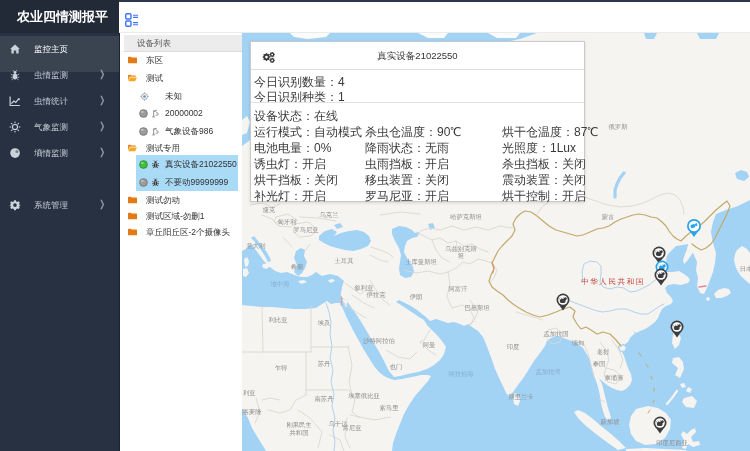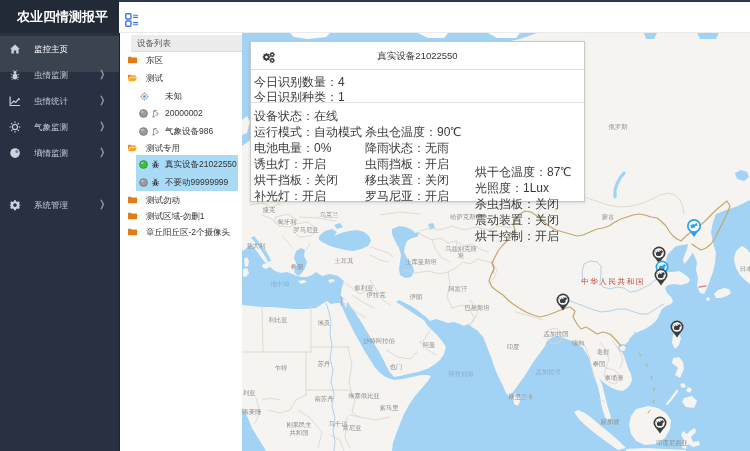--- a/index.html
+++ b/index.html
@@ -7,30 +7,30 @@
 #topbar { position:absolute; left:0; top:0; width:750px; height:33px; background:#fff; border-top:2px solid #2b3850; border-bottom:1px solid #ebebeb; }
 #logo { position:absolute; left:0; top:0; width:119px; height:33px; background:#222a38; color:#fff; font-size:13px; font-weight:bold; line-height:33px; padding-left:17px; }
 #topicon { position:absolute; left:125px; top:11px; }
 #sidebar { position:absolute; left:0; top:33px; width:119px; height:418px; background:#273142; }
 .mitem { position:absolute; left:0; width:119px; height:36px; color:#c3c9d2; font-size:8.5px; }
 .mitem .txt { position:absolute; left:34px; top:8px; }
 .mitem .arrow { position:absolute; right:14px; top:8px; font-size:7px; color:#8f97a3; transform:scaleY(1.35); }
 .mitem.active { background:#3a4350; color:#fff; }
 .micon { position:absolute; left:9px; top:7px; width:12px; height:12px; }
 #panel { position:absolute; left:119px; top:33px; width:123px; height:418px; background:#fff; border-left:1px solid #1d2430; overflow:hidden; }
-#panelhdr { position:absolute; left:11px; top:2px; width:123px; height:17px; background:#ececec; border-bottom:1px solid #dcdcdc; font-size:8.5px; color:#555; line-height:17px; padding-left:6px; }
+#panelhdr { position:absolute; left:4px; top:2px; width:123px; height:17px; background:#ececec; border-bottom:1px solid #dcdcdc; font-size:8.5px; color:#555; line-height:17px; padding-left:13px; }
 .titem { position:absolute; font-size:8.5px; color:#333; white-space:nowrap; }
 .hl { position:absolute; left:16px; width:102px; height:18px; background:#a9daf6; }
 #mapbox { position:absolute; left:242px; top:33px; width:575px; height:418px; overflow:hidden; }
 #popup { position:absolute; left:250px; top:41px; width:335px; height:161px; background:#fff; border:1px solid #c9c9c9; box-shadow:0 1px 3px rgba(0,0,0,0.12); }
 #popup .hdr { position:relative; height:28px; border-bottom:1px solid #dcdcdc; }
 #popup .hdr .ttl { position:absolute; left:0; width:100%; text-align:center; top:8px; font-size:9.5px; color:#333; }
 .prow { position:absolute; left:3px; font-size:12px; color:#3a3a3a; white-space:nowrap; }
 .pc2 { left:114px; }
-.pc3 { left:224px;margin-top:40px; }
+.pc3 { left:251px; }
 .pdiv { position:absolute; left:0; width:100%; border-top:1px solid #e2e2e2; }
 </style>
 </head>
 <body>
 <div id="mapbox"><svg width="508" height="418" viewBox="242 33 508 418">
 <rect x="242" y="33" width="508" height="418" fill="#a2d2f4"></rect>
 <path d="M242.0,146.0 L300.0,104.0 L380.0,72.0 L460.0,52.0 L520.0,39.0 L537.0,33.0 L644.0,33.0 L646.0,39.0 L654.0,39.0 L657.0,33.0 L697.0,33.0 L700.0,39.0 L716.0,39.0 L719.0,33.0 L750.0,33.0 L750.0,200.0 L738.0,206.0 L726.0,210.0 L716.0,214.0 L713.0,222.0 L711.0,232.0 L713.0,243.0 L716.0,253.0 L715.0,263.0 L713.0,272.0 L710.0,280.0 L707.0,288.0 L704.0,294.0 L700.0,293.0 L697.0,286.0 L698.0,278.0 L696.0,270.0 L697.0,262.0 L694.0,255.0 L691.0,250.0 L695.0,248.0 L693.0,252.0 L690.0,257.0 L687.0,261.0 L684.0,264.0 L683.0,260.0 L685.0,254.0 L687.0,249.0 L688.0,244.0 L683.0,245.0 L676.0,246.0 L672.0,250.0 L668.0,254.0 L666.0,259.0 L667.0,264.0 L665.0,268.0 L667.0,272.0 L673.0,272.0 L679.0,271.0 L684.0,274.0 L688.0,277.0 L690.0,280.0 L688.0,283.0 L681.0,285.0 L674.0,284.0 L668.0,285.0 L665.0,288.0 L667.0,293.0 L671.0,297.0 L673.0,301.0 L671.0,304.0 L666.0,306.0 L662.0,309.0 L660.0,313.0 L658.0,318.0 L655.0,322.0 L650.0,326.0 L645.0,329.0 L640.0,331.0 L634.0,334.0 L630.0,338.0 L628.0,342.0 L624.0,345.0 L620.0,347.0 L622.0,352.0 L624.0,356.0 L626.0,362.0 L628.0,368.0 L631.0,374.0 L632.0,380.0 L630.0,385.0 L626.0,389.0 L622.0,391.0 L617.0,390.0 L612.0,388.0 L607.0,385.0 L602.0,381.0 L599.0,378.0 L602.0,384.0 L604.0,392.0 L606.0,400.0 L608.0,408.0 L610.0,414.0 L611.0,418.0 L608.0,420.0 L605.0,417.0 L603.0,411.0 L601.0,403.0 L600.0,396.0 L598.0,387.0 L595.0,378.0 L592.0,368.0 L589.0,358.0 L583.0,348.0 L578.0,344.0 L572.0,341.0 L566.0,339.0 L561.0,337.0 L556.0,336.0 L551.0,338.0 L547.0,341.0 L545.0,346.0 L540.0,353.0 L534.0,361.0 L529.0,369.0 L524.0,377.0 L518.0,385.0 L513.0,392.0 L509.0,396.0 L506.0,393.0 L503.0,386.0 L499.0,378.0 L495.0,369.0 L492.0,360.0 L489.0,352.0 L486.0,344.0 L483.0,337.0 L478.0,331.0 L472.0,327.0 L468.0,324.0 L464.0,326.0 L460.0,324.0 L454.0,322.0 L448.0,323.0 L442.0,321.0 L436.0,319.0 L430.0,321.0 L426.0,317.0 L422.0,314.0 L417.0,310.0 L411.0,306.0 L405.0,303.0 L399.0,300.0 L396.0,302.0 L401.0,305.0 L407.0,309.0 L413.0,313.0 L419.0,317.0 L424.0,320.0 L427.0,325.0 L432.0,330.0 L437.0,335.0 L442.0,341.0 L446.0,347.0 L444.0,354.0 L440.0,360.0 L434.0,365.0 L427.0,369.0 L418.0,372.0 L408.0,374.0 L400.0,376.0 L394.0,377.0 L389.0,371.0 L384.0,361.0 L378.0,350.0 L372.0,340.0 L366.0,330.0 L360.0,320.0 L354.0,311.0 L349.0,304.0 L346.0,300.0 L330.0,290.0 L310.0,292.0 L290.0,292.0 L270.0,292.0 L242.0,292.0 Z" fill="#f5f4f1"></path>
 <path d="M242.0,303.0 L252.0,304.0 L262.0,305.0 L272.0,305.0 L283.0,306.0 L294.0,307.0 L305.0,307.0 L316.0,306.0 L322.0,302.0 L327.0,299.0 L331.0,302.0 L336.0,301.0 L339.0,299.0 L340.0,303.0 L343.0,309.0 L346.0,316.0 L350.0,324.0 L354.0,332.0 L359.0,341.0 L364.0,350.0 L369.0,358.0 L374.0,366.0 L379.0,372.0 L384.0,376.0 L388.0,378.0 L394.0,380.0 L402.0,379.0 L412.0,377.0 L421.0,375.0 L428.0,375.0 L431.0,376.0 L428.0,381.0 L422.0,388.0 L415.0,396.0 L409.0,405.0 L404.0,414.0 L400.0,424.0 L396.0,434.0 L393.0,443.0 L392.0,451.0 L242.0,451.0 Z" fill="#f5f4f1"></path>
 <path d="M242.0,251.0 L246.0,249.0 L250.0,245.0 L253.0,245.0 L255.0,249.0 L258.0,253.0 L261.0,257.0 L263.0,260.0 L266.0,263.0 L270.0,267.0 L275.0,271.0 L281.0,273.0 L287.0,272.0 L292.0,274.0 L297.0,276.0 L302.0,277.0 L307.0,277.0 L312.0,275.0 L316.0,272.0 L322.0,276.0 L330.0,274.0 L338.0,276.0 L344.0,281.0 L342.0,287.0 L341.0,293.0 L340.0,298.0 L341.0,303.0 L336.0,303.0 L331.0,304.0 L327.0,301.0 L322.0,304.0 L316.0,308.0 L305.0,309.0 L294.0,309.0 L283.0,308.0 L272.0,307.0 L262.0,307.0 L252.0,306.0 L242.0,305.0 Z" fill="#a2d2f4"></path>
 <path d="M251.0,238.0 L255.0,242.0 L259.0,247.0 L263.0,253.0 L266.0,258.0 L268.0,262.0 L271.0,261.0 L269.0,256.0 L266.0,251.0 L262.0,246.0 L258.0,241.0 L254.0,236.0 Z" fill="#a2d2f4"></path>

